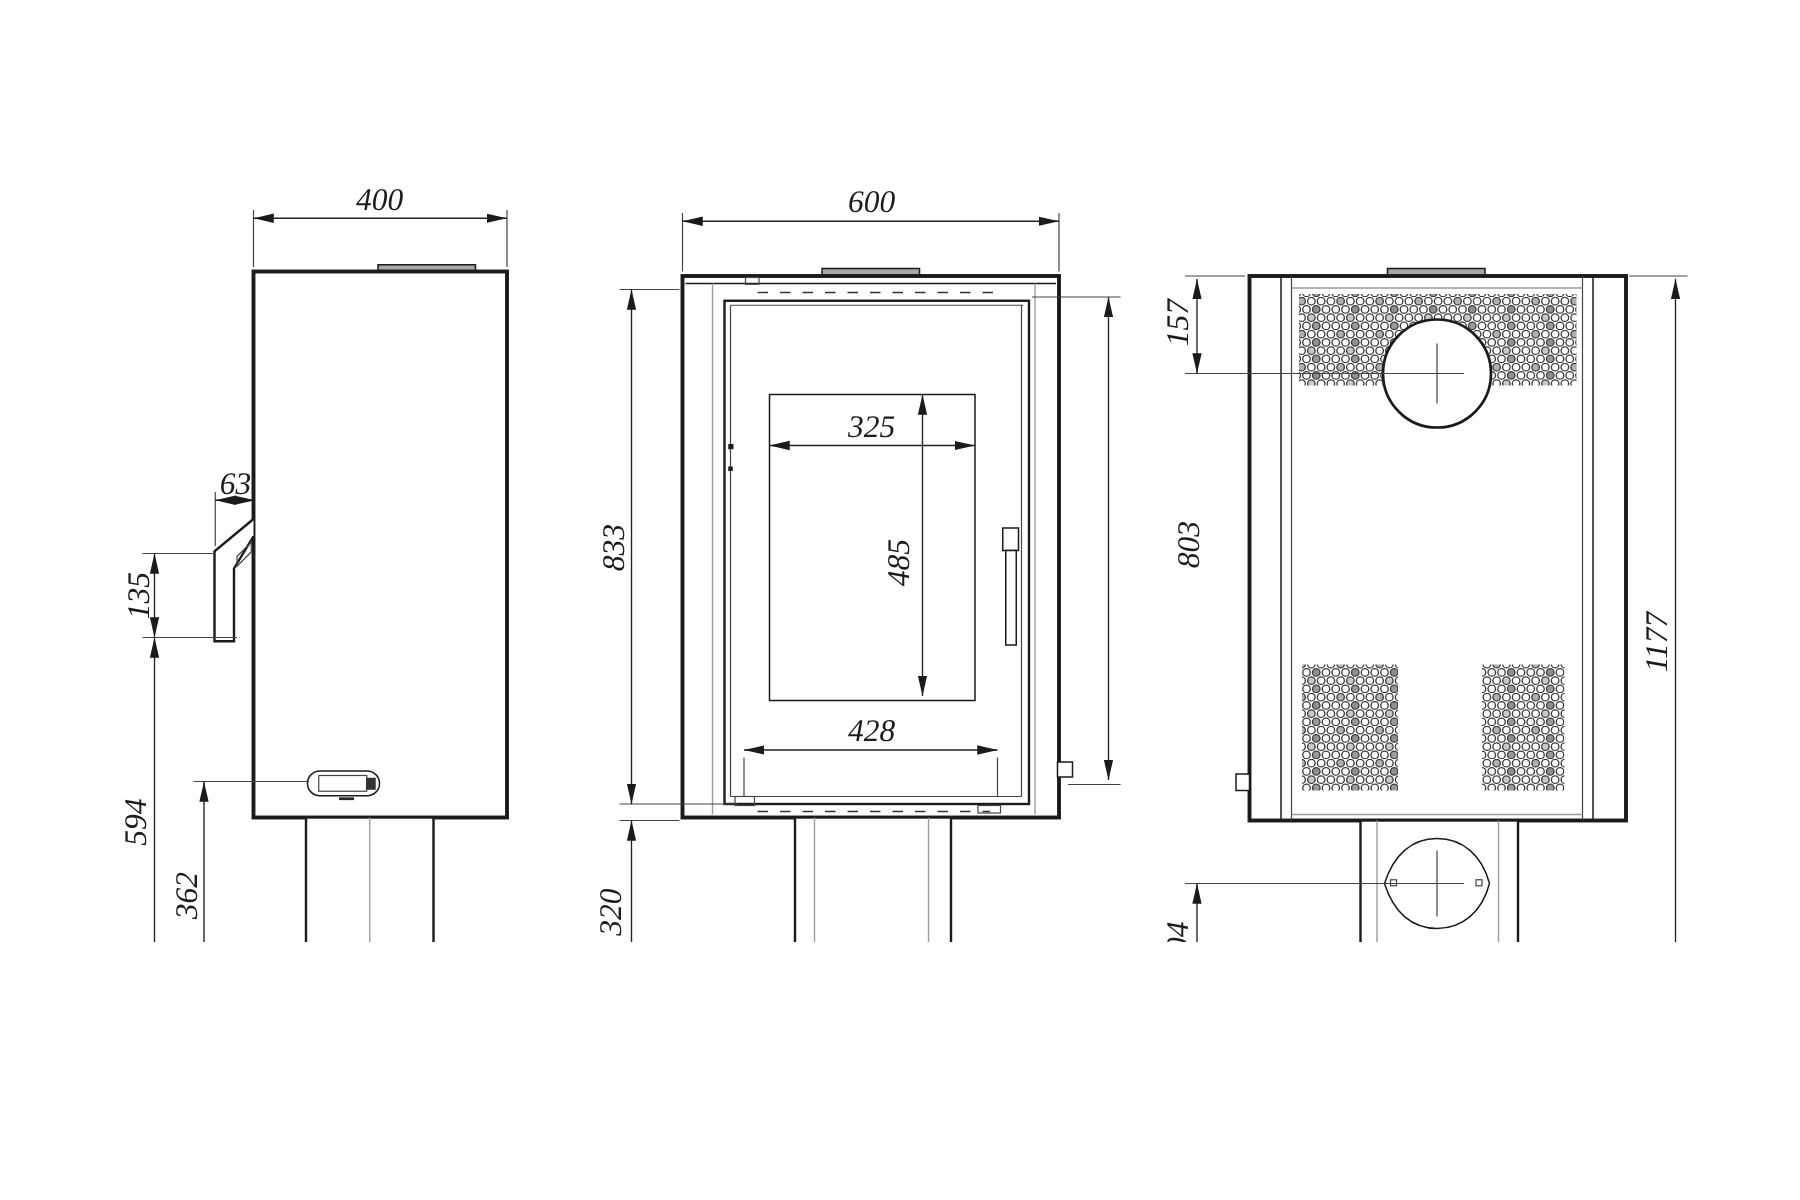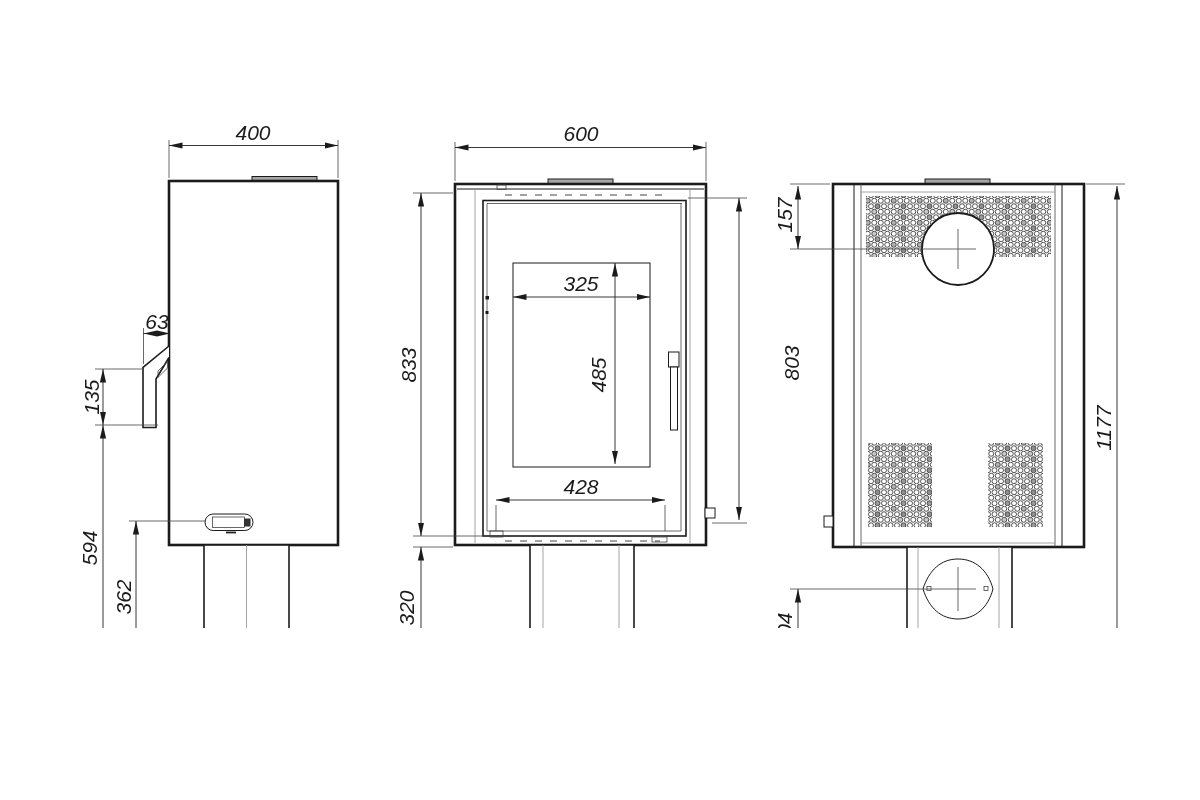--- a/index.html
+++ b/index.html
@@ -1,17 +1,17 @@
 <!DOCTYPE html>
 <html style="--ink: #1b1b1b; --thin: #444444; --gray: #9a9a9a; --tab: #a6a6a6; --bg: #ffffff;"><head>
 <meta charset="utf-8">
 <style>
   html,body{margin:0;padding:0;background:#fff;}
   .stage{position:relative;width:1200px;height:628px;background:var(--bg,#fff);overflow:hidden;
-         font-family:Liberation Sans, sans-serif;}
+         font-family:Liberation Serif, serif;}
   svg{display:block;}
   .outline{fill:none;stroke:var(--ink,#1b1b1b);stroke-width:2.6;}
   .med{fill:none;stroke:var(--ink,#1b1b1b);stroke-width:1.6;}
   .thin{fill:none;stroke:var(--ink,#1b1b1b);stroke-width:1;}
   .hair{fill:none;stroke:var(--thin,#444);stroke-width:.8;}
   .gray{fill:none;stroke:var(--gray,#9a9a9a);stroke-width:.9;}
   .dash{fill:none;stroke:#333;stroke-width:.9;stroke-dasharray:7 8;}
   .dim{fill:none;stroke:#222;stroke-width:.9;marker-start:url(#arr);marker-end:url(#arr);}
   .ext{fill:none;stroke:var(--thin,#444);stroke-width:.8;}
   .dt{font-style:italic;font-size:21px;fill:var(--ink,#1b1b1b);text-anchor:middle;}

